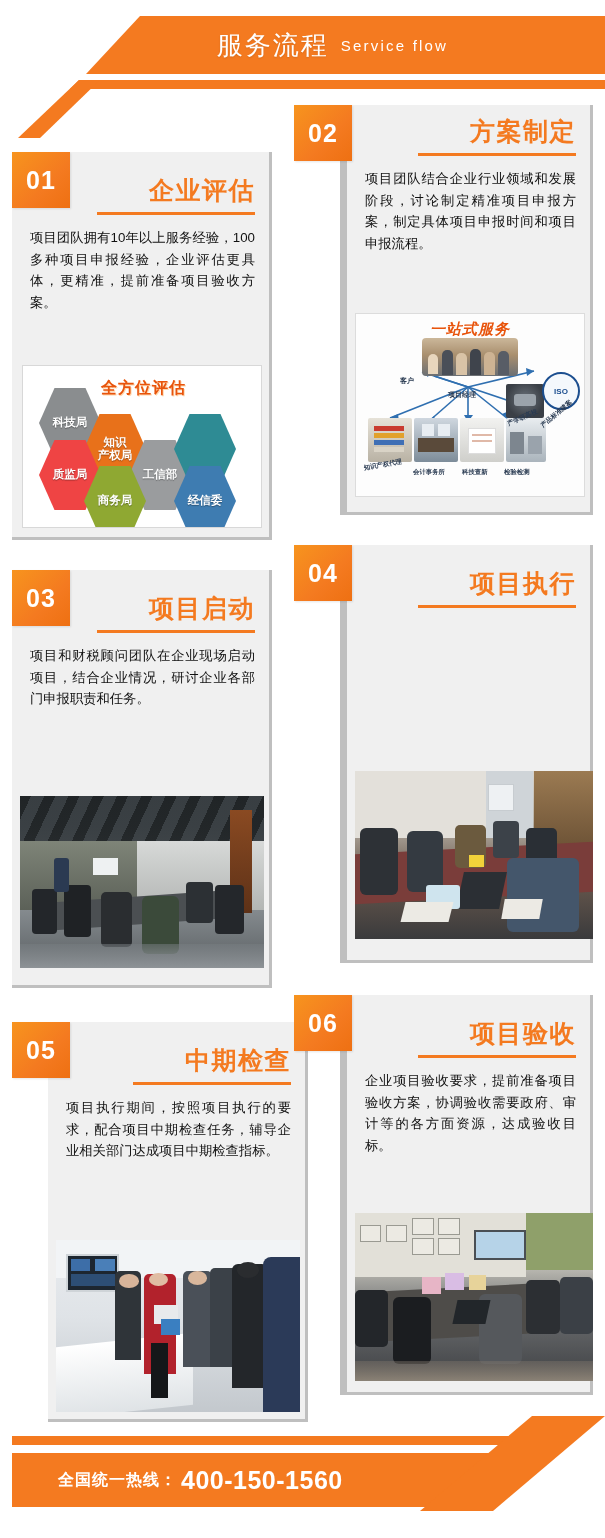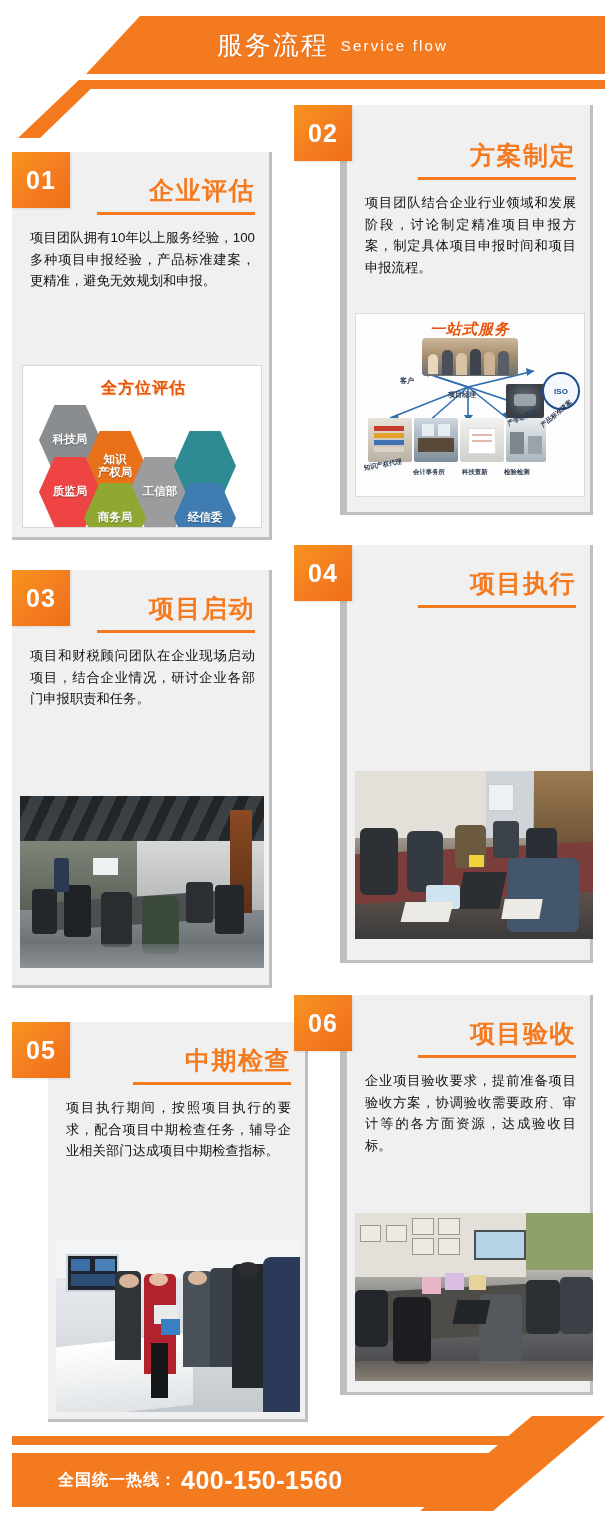--- a/index.html
+++ b/index.html
@@ -83,21 +83,21 @@
   .hexfig-title {
     position:absolute; font-size:16px; font-weight:bold; color:#E8540C;
     letter-spacing:1px; text-shadow: 1px 1px 0 #FFD9B0;
   }
   .hex {
     position:absolute;
     -webkit-clip-path: polygon(25% 0%, 75% 0%, 100% 50%, 75% 100%, 25% 100%, 0% 50%);
     clip-path: polygon(25% 0%, 75% 0%, 100% 50%, 75% 100%, 25% 100%, 0% 50%);
     display:flex; align-items:center; justify-content:center;
     color:#fff; font-weight:bold; font-size:11.5px; line-height:1.15;
-    text-align:center; text-shadow: 0 1px 1px rgba(0,0,0,.35); margin-top: 17px;
+    text-align:center; text-shadow: 0 1px 1px rgba(0,0,0,.35);
   }
 
   
   .svcfig { position:absolute; background:#fdfdfd; overflow:hidden; }
   .svcfig-title {
     position:absolute; left:0; right:0; top:6px; text-align:center;
     font-size:15px; font-weight:bold; color:#E8540C; font-style:italic;
     letter-spacing:1px;
   }
   .svc-lbl {
@@ -157,21 +157,21 @@
     <div class="hdr-stripe-tail"></div>
     <div class="hdr-title-wrap">
       <span class="hdr-title-cn">服务流程</span>
       <span class="hdr-title-en">Service flow</span>
     </div>
   </div>
 
   <div class="card" style="left:12px; top:152px; width:260px; height:388px;">
     <div class="card-title" style="margin-top:22px;">企业评估</div>
     <div class="title-rule" style="width:158px;"></div>
-    <div class="card-body">项目团队拥有10年以上服务经验，100多种项目申报经验，产品标准建案，更精准，避免无效规划和申报。</div>
+    <div class="card-body">项目团队拥有10年以上服务经验，100多种项目申报经验，企业评估更具体，更精准，提前准备项目验收方案。</div>
 
     <div class="hexfig" style="left:10px; top:213px; width:240px; height:163px; border:1px solid #d8d8d8;">
       <div class="hexfig-title" style="left:78px; top:12px;">全方位评估</div>
       <div class="hex" style="left:16px; top:22px; width:62px; height:70px; background:#8A8D8F;">
         <span>科技局</span>
       </div>
       <div class="hex" style="left:61px; top:48px; width:62px; height:70px; background:#E8711A;">
         <span>知识<br>产权局</span>
       </div>
       <div class="hex" style="left:16px; top:74px; width:62px; height:70px; background:#ef4444;">
@@ -189,21 +189,21 @@
       <div class="hex" style="left:151px; top:100px; width:62px; height:70px; background:#3E7CB1;">
         <span>经信委</span>
       </div>
     </div>
   </div>
   <div class="badge" style="left:12px; top:152px;">
     <span>01</span>
   </div>
 
   <div class="card" style="left:340px; top:105px; width:253px; height:410px; border-left:7px solid #BFBFBF;">
-    <div class="card-title" style="margin-top:34px;">方案制定</div>
+    <div class="card-title" style="margin-top:10px;">方案制定</div>
     <div class="title-rule" style="width:158px;"></div>
     <div class="card-body">项目团队结合企业行业领域和发展阶段，讨论制定精准项目申报方案，制定具体项目申报时间和项目申报流程。</div>
 
     <div class="svcfig" style="left:8px; top:208px; width:230px; height:184px; border:1px solid #dcdcdc;">
       <div class="svcfig-title">一站式服务</div>
 
       <svg width="230" height="184" style="position:absolute; left:0; top:0;">
         <g stroke="#2f6fb0" stroke-width="1.6" fill="none">
           <path d="M112 73 L66 58"></path>
             <path d="M78 62 L112 73"></path>

